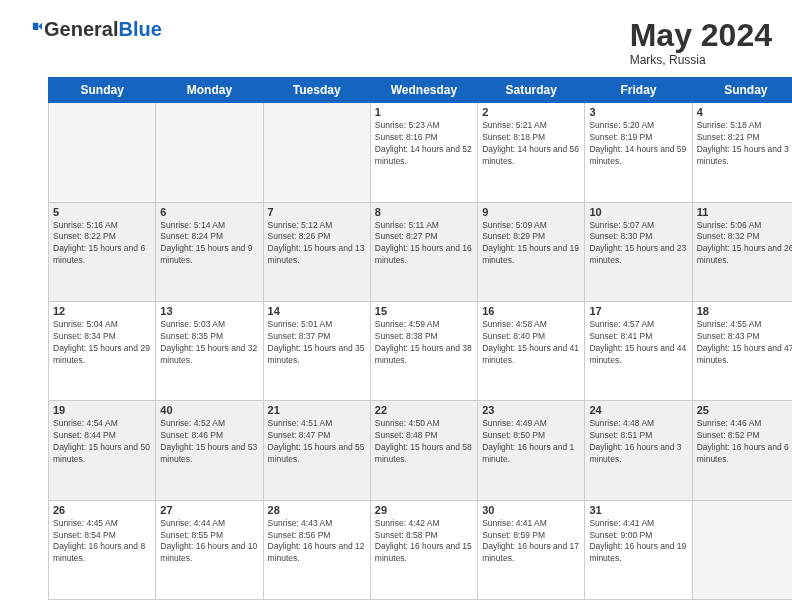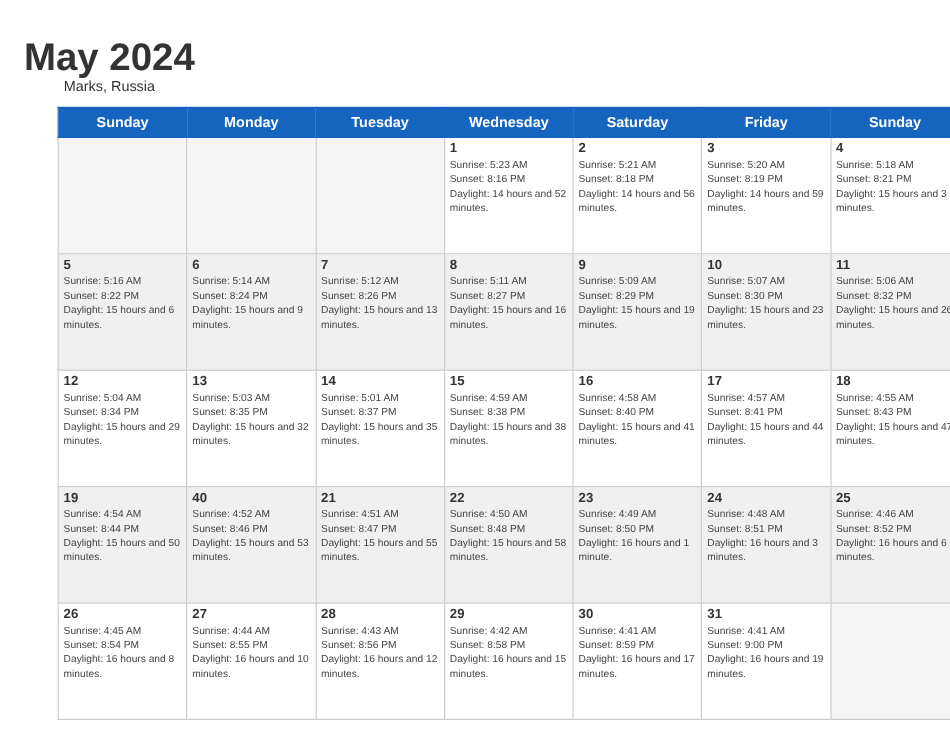--- a/index.html
+++ b/index.html
@@ -36,22 +36,21 @@
       color: #333;
     }
     .logo-general { color: #333; font-weight: bold; }
     .logo-blue { color: #1565c0; font-weight: bold; }
     .logo-icon {
       width: 22px;
       height: 22px;
       margin-right: 2px;
     }
     .title-block {
-      text-align: center;
-      margin-top: 12px;
+      text-align: left;
     }
     .title-month {
       font-size: 32px;
       font-weight: bold;
       color: #333;
       line-height: 1.1;
     }
     .title-location {
       font-size: 12px;
       color: #333;
@@ -105,20 +104,31 @@
     }
     tr.week-row td {
       height: 78px;
     }
   </style>
 </head>
 <body>
 
 <div class="page">
   <div class="header">
+    <div class="logo">
+      <div class="logo-text">
+        <svg class="logo-icon" viewBox="0 0 24 24">
+          <rect x="0" y="0" width="24" height="24" fill="none"></rect>
+          <path d="M20 8 L24 4 L24 12 Z" fill="#1565c0"></path>
+          <rect x="14" y="4" width="6" height="8" fill="#1565c0" rx="1"></rect>
+        </svg>
+        <span class="logo-general">General</span>
+          <span class="logo-blue">Blue</span>
+      </div>
+    </div>
     <div class="title-block">
       <div class="title-month">May 2024</div>
       <div class="title-location">Marks, Russia</div>
     </div>
   </div>
 
   <table class="calendar">
     <thead>
       <tr>
       <th>Sunday</th>

